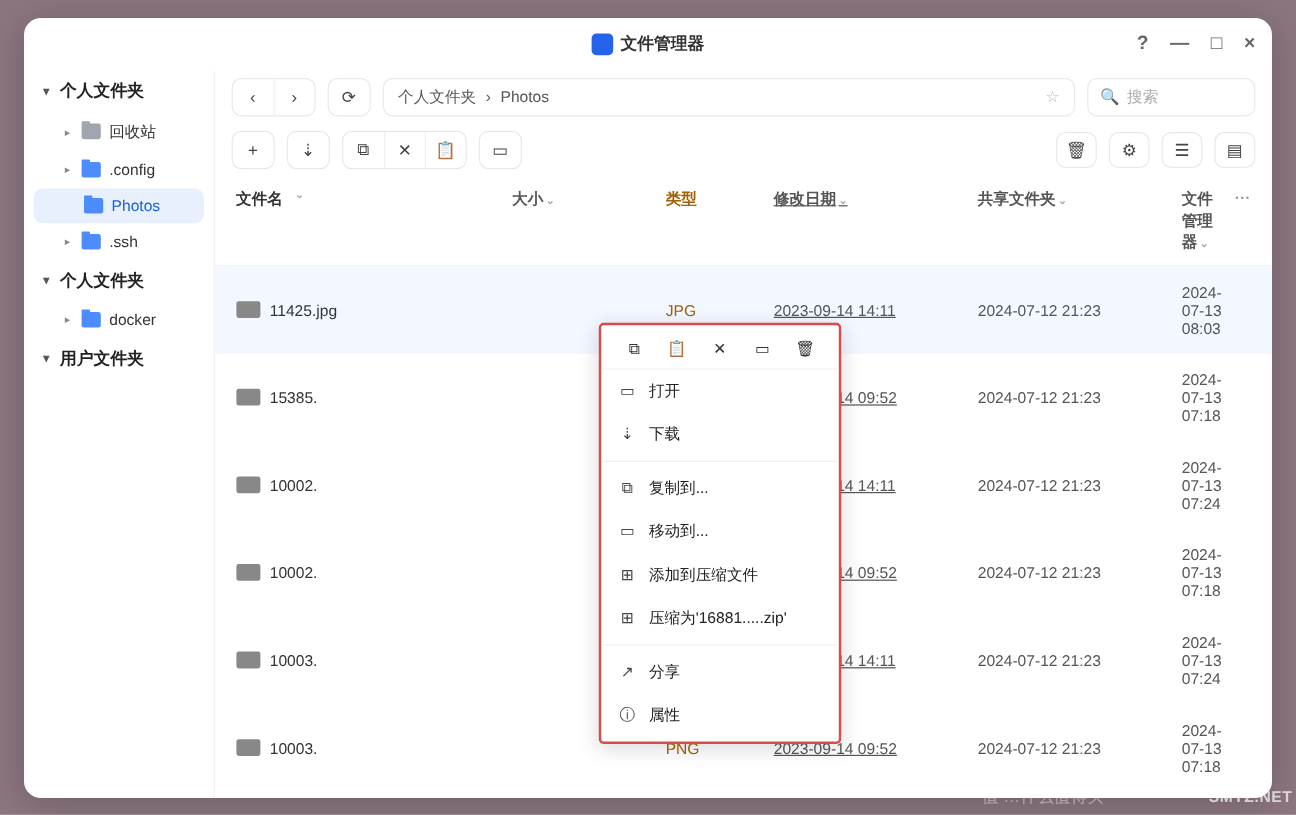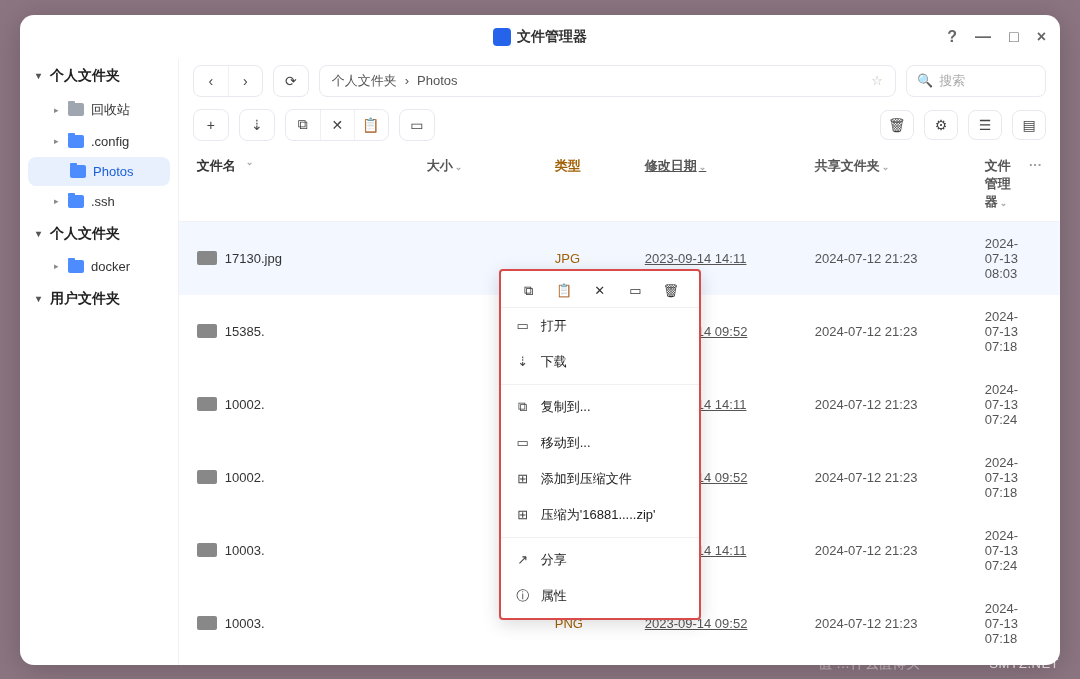--- a/index.html
+++ b/index.html
@@ -46,21 +46,21 @@
 .thumb { width: 20px; height: 14px; background: #888; border-radius: 2px; }
 .sort-caret { font-size: 9px; color: #aaa; margin-left: 2px; }
 
 .context-menu { position: absolute; left: 320px; top: 210px; width: 202px; background: #fff; border: 2px solid #d94a4a; border-radius: 4px; box-shadow: 0 4px 18px rgba(0,0,0,.15); padding: 4px 0; z-index: 50; font-size: 13px; color: #222; }
 .cm-iconrow { display: flex; justify-content: space-around; padding: 8px 10px; border-bottom: 1px solid #f0f0f0; }
 .cm-iconrow span { width: 20px; text-align: center; cursor: pointer; color: #333; }
 .cm-item { display: flex; align-items: center; gap: 10px; padding: 9px 14px; cursor: pointer; }
 .cm-icon { width: 16px; text-align: center; color: #444; }
 .cm-sep { height: 1px; background: #f0f0f0; margin: 4px 0; }
 
-.watermark { position: absolute; right: 21px; bottom: 8px; font-size: 13px; color: rgba(255,255,255,.7); font-weight: 400; letter-spacing: .5px; }
+.watermark { position: absolute; right: 3px; bottom: 8px; font-size: 13px; color: rgba(255,255,255,.7); font-weight: 700; letter-spacing: .5px; }
 .wm2 { position: absolute; right: 160px; bottom: 6px; font-size: 14px; color: rgba(255,255,255,.4); margin-left: 32px; }
 </style>
 </head>
 <body>
 
 <div class="window">
   <div class="titlebar">
     <div class="title-icon"></div>
     <span>文件管理器</span>
     <div class="win-controls">
@@ -165,21 +165,21 @@
         <div class="col-mod"><span>修改日期</span><span class="sort-caret">⌄</span></div>
         <div class="col-created"><span>共享文件夹</span><span class="sort-caret">⌄</span></div>
         <div class="col-accessed"><span>文件管理器</span><span class="sort-caret">⌄</span></div>
         <div class="col-more">···</div>
       </div>
 
       <div id="rows">
           <div class="row selected">
             <div class="col-name">
               <div class="thumb"></div>
-              <span>17130.jpg</span>
+              <span>11425.jpg</span>
             </div>
             <div class="col-size"></div>
             <div class="col-type">JPG</div>
             <div class="col-mod">2023-09-14 14:11</div>
             <div class="col-created">2024-07-12 21:23</div>
             <div class="col-accessed">2024-07-13 08:03</div>
             <div class="col-more"></div>
           </div>
           <div class="row">
             <div class="col-name">

